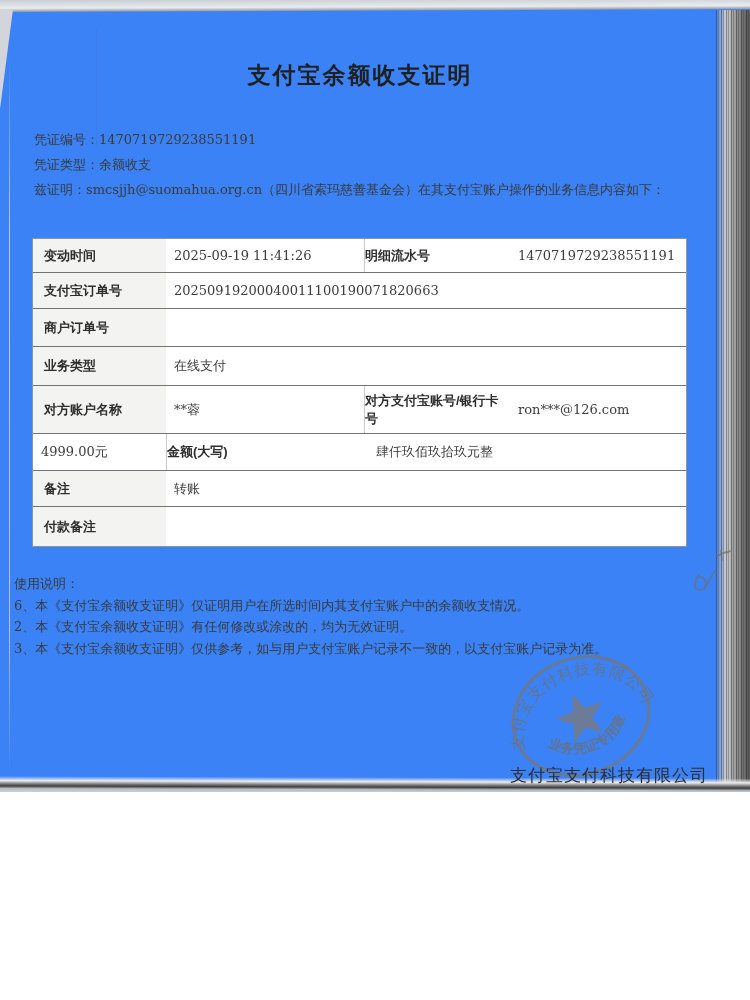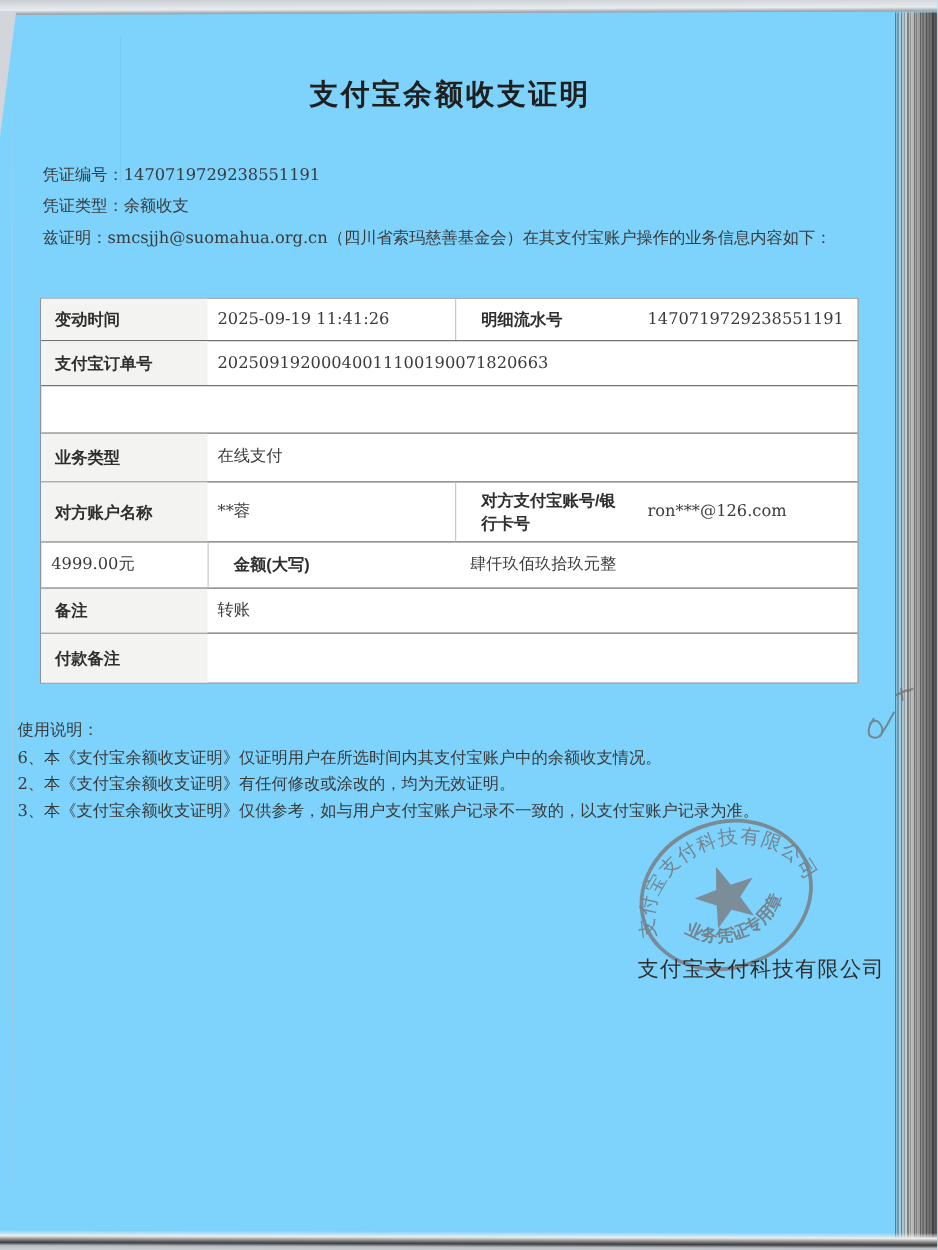--- a/index.html
+++ b/index.html
@@ -1,18 +1,18 @@
 <!DOCTYPE html>
 <html><head>
 <meta charset="utf-8">
 <style>
   * { margin:0; padding:0; box-sizing:border-box; }
   html,body { width:750px; height:1000px; }
   body { font-family:"DejaVu Serif","Liberation Serif",serif; background:#ffffff; }
-  .page { position:relative; width:750px; height:1000px; background:#7dd3fc; overflow:hidden; color:#343434; }
+  .page { position:relative; width:750px; height:792px; background:#3b82f6; overflow:hidden; color:#343434; }
 
   
   .edge-top { position:absolute; top:0; left:0; right:0; height:12px;
     background:linear-gradient(180deg,#c9ced4 0%,#dde1e5 45%,#e9ecee 70%,#a7adb5 92%,#979da6 100%);
     transform:skewY(-0.22deg); transform-origin:left top; }
   .edge-right { position:absolute; top:10px; right:0; width:34px; bottom:6px;
     background:
       repeating-linear-gradient(90deg, rgba(45,45,45,.50) 0 1px, rgba(130,130,130,.22) 1px 2px,
         rgba(75,75,75,.42) 2px 3px, rgba(170,170,170,.15) 3px 5px),
       linear-gradient(90deg, rgba(255,255,255,0) 0%, #d6d6d6 30%, #8f8f8f 62%, #5b5b5b 88%, #4b4b4b 100%);
@@ -38,21 +38,21 @@
   .row { display:grid; align-items:center; line-height:1.35; }
   .row + .row { border-top:1px solid #737373; }
   .r4 { grid-template-columns:133px 198px 142px 182px; }
   .r2 { grid-template-columns:133px 1fr; }
   .h34{height:33px;} .h36{height:36px;} .h38{height:38px;} .h39{height:39px;}
   .h48{height:48px;} .h37{height:37px;} .h40{height:40px;}
   .cell { height:100%; display:flex; align-items:center; }
   .lab { background:#f3f3f1; padding-left:11px; font-weight:600; color:#2e2e2e;
     font-family:"Liberation Sans","DejaVu Sans",sans-serif; font-size:13px; }
   .val { padding-left:8px; color:#3c3c3c; }
-  .lab2 { padding-left:20px; padding-right:6px; font-weight:600; color:#2e2e2e;
+  .lab2 { padding-right:6px; font-weight:600; color:#2e2e2e;
     border-left:1px solid #c9c9c9; font-family:"Liberation Sans","DejaVu Sans",sans-serif; font-size:13px; }
   .val2 { padding-left:12px; color:#3c3c3c; }
 
   
   .notes { position:absolute; left:14px; top:575px; font-size:13px; color:#3a3a3a; }
   .notes div { height:21.5px; white-space:nowrap; }
 
   
   .stamp { position:absolute; left:470px; top:624px; width:222px; height:184px; }
 
@@ -89,20 +89,21 @@
       <div class="cell lab">变动时间</div>
       <div class="cell val">2025-09-19 11:41:26</div>
       <div class="cell lab2">明细流水号</div>
       <div class="cell val2">1470719729238551191</div>
     </div>
     <div class="row r2 h36">
       <div class="cell lab">支付宝订单号</div>
       <div class="cell val">20250919200040011100190071820663</div>
     </div>
     <div class="row r2 h38">
+      <div class="cell lab">商户订单号</div>
       <div class="cell val"></div>
     </div>
     <div class="row r2 h39">
       <div class="cell lab">业务类型</div>
       <div class="cell val">在线支付</div>
     </div>
     <div class="row r4 h48">
       <div class="cell lab">对方账户名称</div>
       <div class="cell val">**蓉</div>
       <div class="cell lab2">对方支付宝账号/银行卡号</div>

